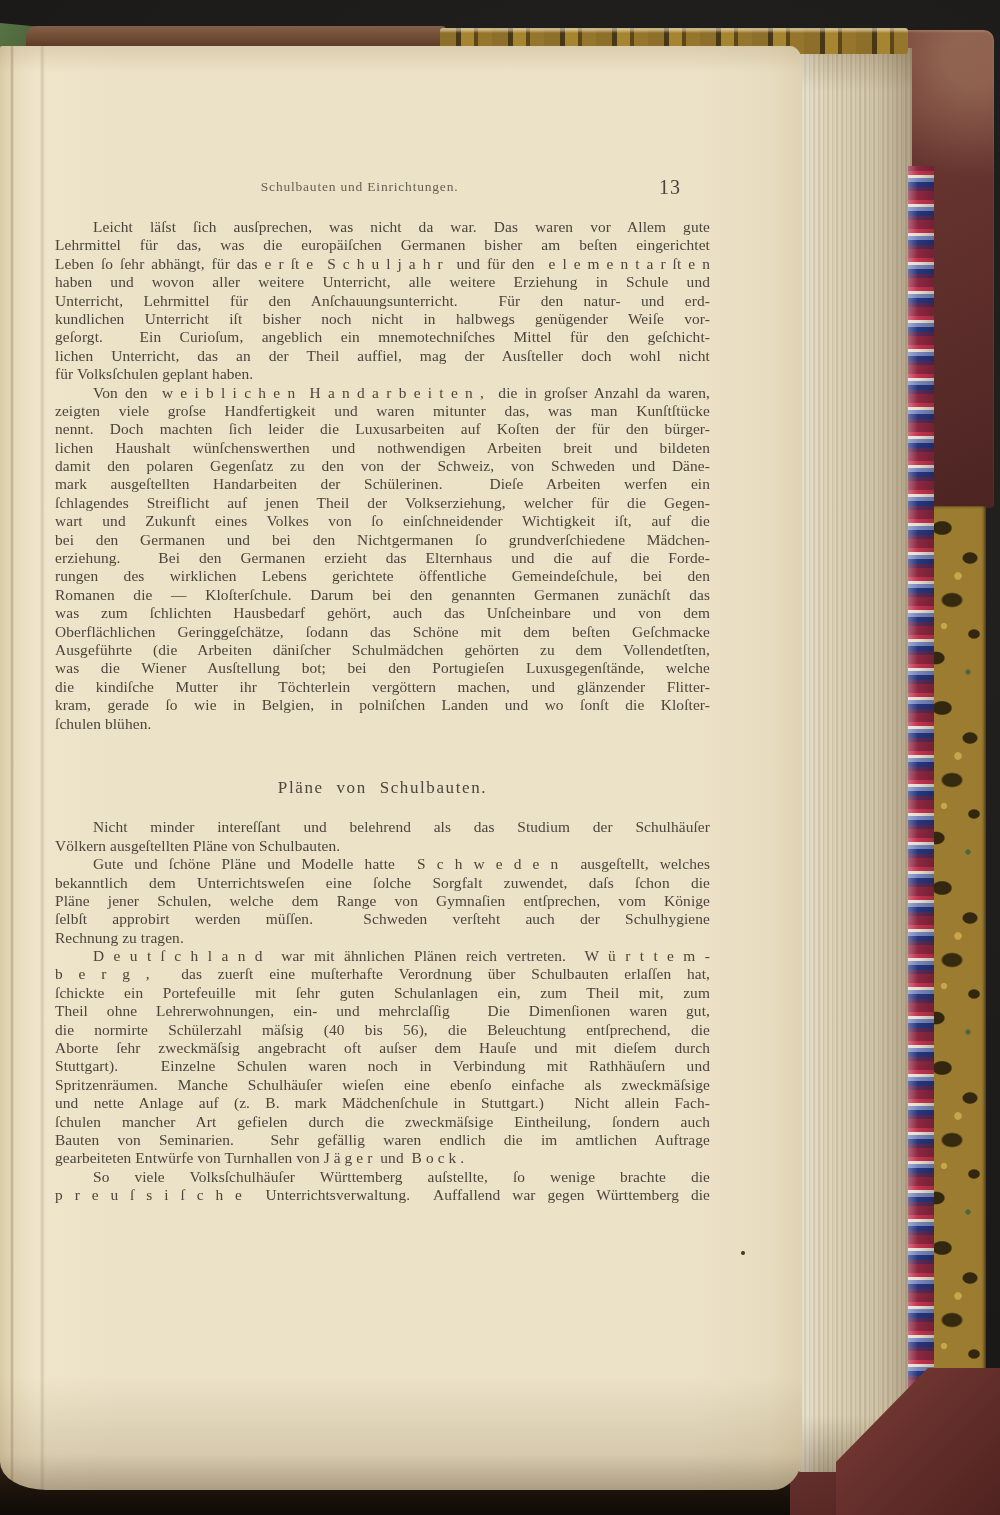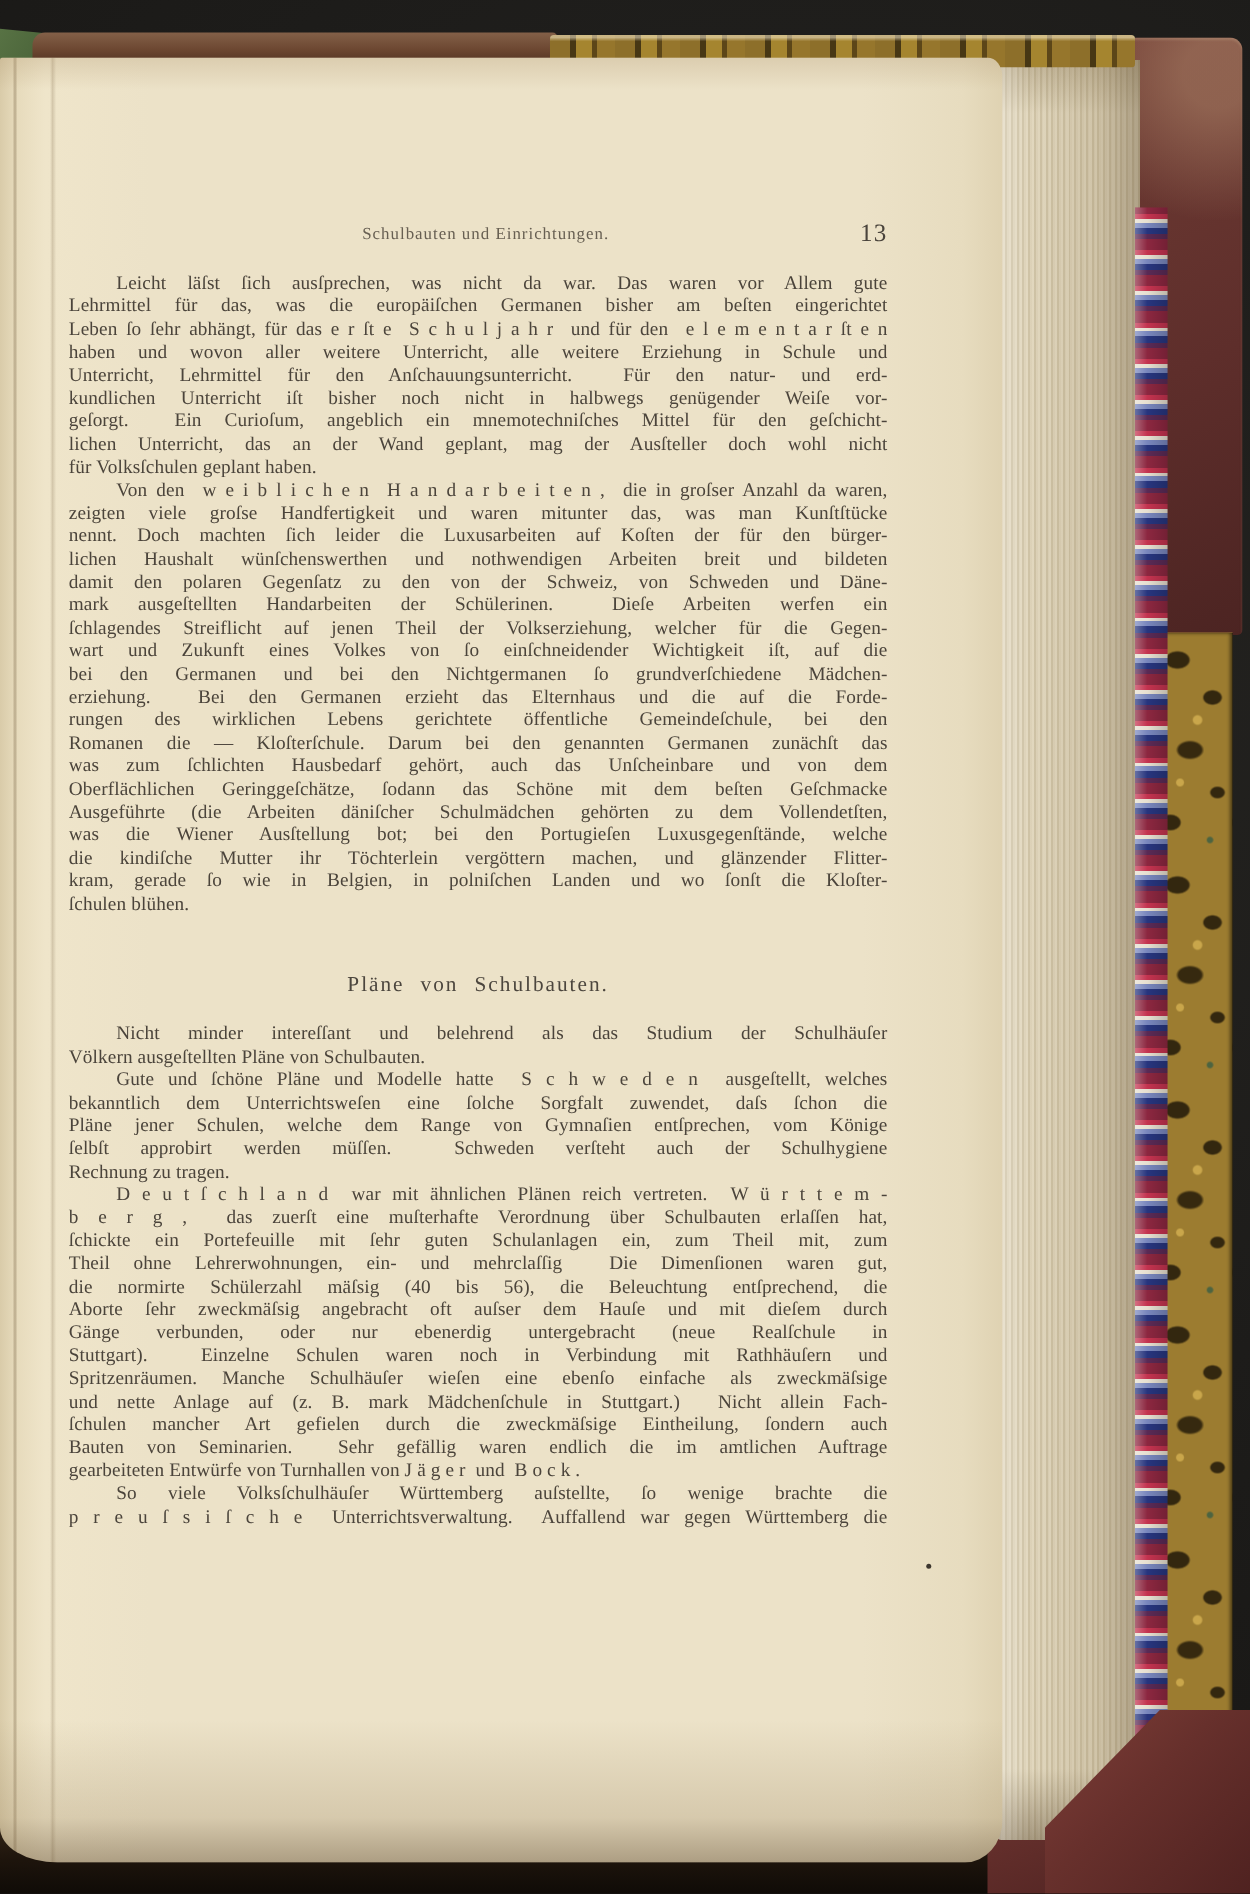--- a/index.html
+++ b/index.html
@@ -55,21 +55,21 @@
   .green-scrap{position:absolute;left:-6px;top:18px;width:104px;height:44px;z-index:3;
     background:linear-gradient(120deg,#5a7546 0%,#455e35 60%,#36492a 100%);
     clip-path:polygon(0 10%,78% 28%,100% 62%,70% 100%,0 92%);}
   
   .page{position:absolute;left:0;top:46px;width:802px;height:1444px;z-index:5;
     background-image:
       linear-gradient(180deg, rgba(175,150,110,.28) 0, rgba(175,150,110,0) 26px, rgba(175,150,110,0) 1330px, rgba(150,128,92,.25) 1408px, rgba(110,90,62,.5) 1444px),
       linear-gradient(90deg, rgba(0,0,0,0) 10px, rgba(130,110,78,.45) 12px, rgba(130,110,78,0) 14px, rgba(130,110,78,0) 40px, rgba(130,110,78,.25) 42px, rgba(130,110,78,0) 45px),
       linear-gradient(90deg,#d9cba9 0px,#e6dabb 12px,#efe5ca 36px,#ece2c8 120px,#ece2c8 86%,#e7dcbf 96%,#dfd2b2 100%);
     border-radius:2px 12px 30px 46px / 2px 16px 34px 28px;}
-  .running-head{position:absolute;left:67px;top:130px;width:655px;height:24px;}
+  .running-head{position:absolute;left:38px;top:130px;width:655px;height:24px;}
   .running-title{position:absolute;left:50%;transform:translateX(-53%);top:3px;
     font-size:13.5px;letter-spacing:.8px;color:#675f52;white-space:nowrap;}
   .page-number{position:absolute;right:12px;top:0;font-size:20px;letter-spacing:1px;color:#4a443c;}
   .text-block{position:absolute;left:55px;top:172px;width:655px;color:#4b443b;
     font-size:15.4px;line-height:18.4px;letter-spacing:.1px;}
   .para{margin:0;}
   .line{text-align:justify;text-align-last:justify;text-justify:inter-word;height:18.4px;overflow:hidden;white-space:pre-wrap;}
   .line.first{padding-left:38px;}
   .para.flush-last .line:last-child{text-align-last:left;}
   .section-heading{margin:46px 0 21px 0;text-align:center;font-size:17px;
@@ -99,21 +99,21 @@
     </div>
     <div class="text-block" id="text-block">
         <div class="para flush-last">
           <div class="line first">Leicht läſst ſich ausſprechen, was nicht da war. Das waren vor Allem gute</div>
           <div class="line">Lehrmittel für das, was die europäiſchen Germanen bisher am beſten eingerichtet</div>
           <div class="line">Leben ſo ſehr abhängt, für das e r ſt e  S c h u l j a h r  und für den  e l e m e n t a r ſt e n</div>
           <div class="line">haben und wovon aller weitere Unterricht, alle weitere Erziehung in Schule und</div>
           <div class="line">Unterricht, Lehrmittel für den Anſchauungsunterricht.  Für den natur- und erd-</div>
           <div class="line">kundlichen Unterricht iſt bisher noch nicht in halbwegs genügender Weiſe vor-</div>
           <div class="line">geſorgt.  Ein Curioſum, angeblich ein mnemotechniſches Mittel für den geſchicht-</div>
-          <div class="line">lichen Unterricht, das an der Wand geplant, mag der Ausſteller doch wohl nicht</div>
+          <div class="line">lichen Unterricht, das an der Theil auffiel, mag der Ausſteller doch wohl nicht</div>
           <div class="line">für Volksſchulen geplant haben.</div>
         </div>
         <div class="para flush-last">
           <div class="line first">Von den  w e i b l i c h e n  H a n d a r b e i t e n ,  die in groſser Anzahl da waren,</div>
           <div class="line">zeigten viele groſse Handfertigkeit und waren mitunter das, was man Kunſtſtücke</div>
           <div class="line">nennt. Doch machten ſich leider die Luxusarbeiten auf Koſten der für den bürger-</div>
           <div class="line">lichen Haushalt wünſchenswerthen und nothwendigen Arbeiten breit und bildeten</div>
           <div class="line">damit den polaren Gegenſatz zu den von der Schweiz, von Schweden und Däne-</div>
           <div class="line">mark ausgeſtellten Handarbeiten der Schülerinen.  Dieſe Arbeiten werfen ein</div>
           <div class="line">ſchlagendes Streiflicht auf jenen Theil der Volkserziehung, welcher für die Gegen-</div>
@@ -142,21 +142,20 @@
           <div class="line">ſelbſt approbirt werden müſſen.  Schweden verſteht auch der Schulhygiene</div>
           <div class="line">Rechnung zu tragen.</div>
         </div>
         <div class="para flush-last">
           <div class="line first">D e u t ſ c h l a n d  war mit ähnlichen Plänen reich vertreten.  W ü r t t e m -</div>
           <div class="line">b e r g ,  das zuerſt eine muſterhafte Verordnung über Schulbauten erlaſſen hat,</div>
           <div class="line">ſchickte ein Portefeuille mit ſehr guten Schulanlagen ein, zum Theil mit, zum</div>
           <div class="line">Theil ohne Lehrerwohnungen, ein- und mehrclaſſig  Die Dimenſionen waren gut,</div>
           <div class="line">die normirte Schülerzahl mäſsig (40 bis 56), die Beleuchtung entſprechend, die</div>
           <div class="line">Aborte ſehr zweckmäſsig angebracht oft auſser dem Hauſe und mit dieſem durch</div>
-          <div class="line">Gänge verbunden, oder nur ebenerdig untergebracht (neue Realſchule in</div>
           <div class="line">Stuttgart).  Einzelne Schulen waren noch in Verbindung mit Rathhäuſern und</div>
           <div class="line">Spritzenräumen. Manche Schulhäuſer wieſen eine ebenſo einfache als zweckmäſsige</div>
           <div class="line">und nette Anlage auf (z. B. mark Mädchenſchule in Stuttgart.)  Nicht allein Fach-</div>
           <div class="line">ſchulen mancher Art gefielen durch die zweckmäſsige Eintheilung, ſondern auch</div>
           <div class="line">Bauten von Seminarien.  Sehr gefällig waren endlich die im amtlichen Auftrage</div>
           <div class="line">gearbeiteten Entwürfe von Turnhallen von J ä g e r  und  B o c k .</div>
         </div>
         <div class="para">
           <div class="line first">So viele Volksſchulhäuſer Württemberg auſstellte, ſo wenige brachte die</div>
           <div class="line">p r e u ſ s i ſ c h e  Unterrichtsverwaltung.  Auffallend war gegen Württemberg die</div>

